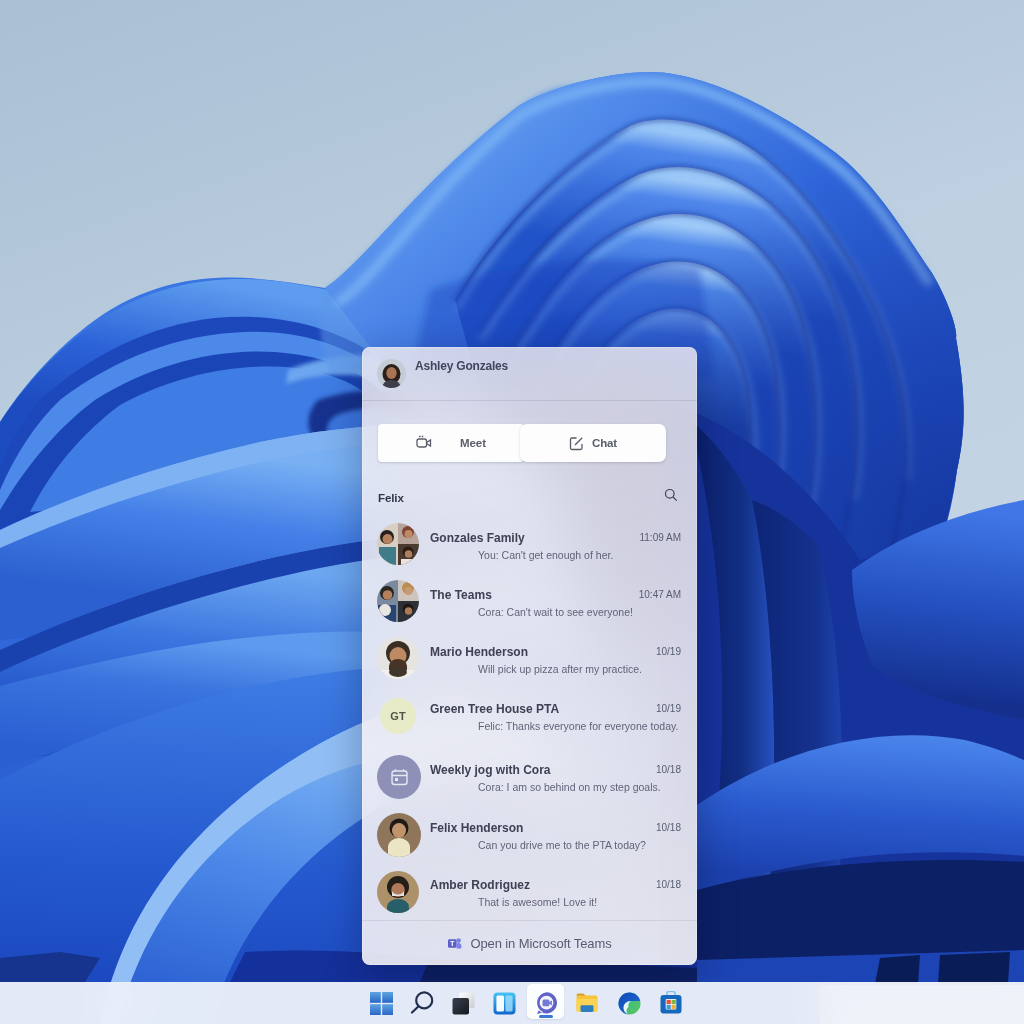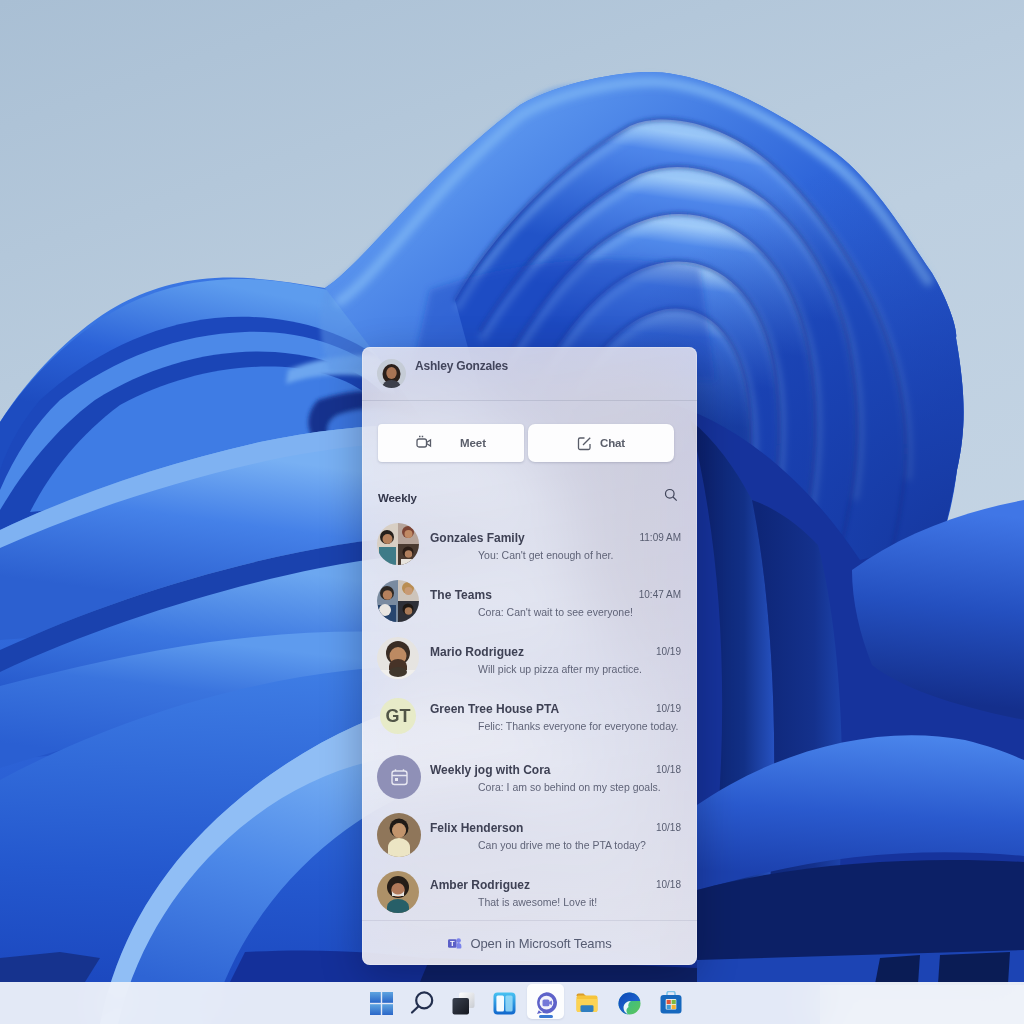--- a/index.html
+++ b/index.html
@@ -13,21 +13,21 @@
     backdrop-filter:blur(32px) saturate(0.62);
     -webkit-backdrop-filter:blur(32px) saturate(0.62);
     box-shadow:0 12px 40px rgba(0,0,30,0.28), 0 0 0 1px rgba(255,255,255,0.25) inset;
   }
   .hdr-name{position:absolute;left:53px;top:12px;font-size:12px;font-weight:bold;color:#42455c;letter-spacing:-0.2px;}
   #hdr-av{position:absolute;left:15px;top:12px;width:29px;height:29px;border-radius:50%;overflow:hidden;}
   #divider1{position:absolute;left:0px;top:53px;width:335px;height:1px;background:rgba(90,95,120,0.16);}
   .btn{position:absolute;top:77px;width:146px;height:38px;background:#fdfdfe;border-radius:4px;
     box-shadow:0 1px 2.5px rgba(20,25,60,0.18);display:flex;align-items:center;justify-content:center;}
   #btn-meet{left:16px;gap:20px;}
-  #btn-chat{left:166px;border-radius:7px;}
+  #btn-chat{left:158px;border-radius:7px;}
   .btn span{font-size:11.5px;font-weight:bold;color:#5a5e6a;margin-left:8px;letter-spacing:-0.1px;}
   #recent{position:absolute;left:16px;top:145px;font-size:11.5px;font-weight:bold;color:#33364a;letter-spacing:-0.1px;}
   #searchic{position:absolute;right:19px;top:141px;}
   .row{position:absolute;left:0;width:335px;height:57px;}
   .row .av{position:absolute;left:15px;top:0px;width:42px;height:42px;border-radius:50%;overflow:hidden;}
   .row .nm{position:absolute;left:68px;top:8px;font-size:12px;font-weight:bold;color:#3e4154;white-space:nowrap;text-align:center;}
   .row .pv{position:absolute;left:68px;top:26px;font-size:10.5px;color:#606478;white-space:nowrap;margin-left:48px;}
   .row .tm{position:absolute;right:16px;top:9px;font-size:10px;color:#575c70;}
   #divider2{position:absolute;left:0px;top:573px;width:335px;height:1px;background:rgba(90,95,120,0.13);}
   #footer{position:absolute;left:0;top:582px;width:335px;height:28px;display:flex;align-items:center;justify-content:center;}
@@ -299,21 +299,21 @@
       </svg>
       <span>Meet</span>
     </div>
     <div class="btn" id="btn-chat">
       <svg width="15" height="15" viewBox="0 0 15 15" fill="none" stroke="#585c68" stroke-width="1.3">
         <path d="M13 8 L13 12 A1.5 1.5 0 0 1 11.5 13.5 L3 13.5 A1.5 1.5 0 0 1 1.5 12 L1.5 3.5 A1.5 1.5 0 0 1 3 2 L7.5 2"></path>
         <path d="M6 9 L13.2 1.8"></path>
       </svg>
       <span>Chat</span>
     </div>
-    <div id="recent">Weekly</div>
+    <div id="recent">Felix</div>
     <div id="searchic">
       <svg width="14" height="14" viewBox="0 0 15 15" fill="none" stroke="#41455a" stroke-width="1.3">
         <circle cx="6.2" cy="6.2" r="4.6"></circle>
           <path d="M9.7 9.7 L13.6 13.6"></path>
       </svg>
     </div>
 
     <div class="row" style="top:176px;">
       <div class="av"><svg width="42" height="42">
         <rect width="21" height="42" fill="#d8cfc4"></rect>
@@ -352,27 +352,27 @@
     </div>
     <div class="row" style="top:290px;">
       <div class="av"><svg width="42" height="42">
         <rect width="42" height="42" fill="#e6e4e1"></rect>
             <circle cx="21" cy="16" r="12" fill="#3a2d24"></circle>
             <ellipse cx="21" cy="19" rx="8.5" ry="9" fill="#bd8a62"></ellipse>
             <path d="M12,29 a9,7 0 0 1 18,0 l0,5 -18,0 Z" fill="#473327"></path>
             <rect x="4" y="33" width="34" height="9" fill="#f0efed"></rect>
             <ellipse cx="21" cy="35" rx="9" ry="5" fill="#40372c"></ellipse>
       </svg></div>
-      <div class="nm">Mario Rodriguez</div>
+      <div class="nm">Mario Henderson</div>
       <div class="pv">Will pick up pizza after my practice.</div>
       <div class="tm">10/19</div>
     </div>
     <div class="row" style="top:347px;">
       <div class="av" style="left:18px;top:4px;width:36px;height:36px;background:#e7ebc8;display:flex;align-items:center;justify-content:center;">
-        <span style="font-size:18px;font-weight:bold;color:#515547;">GT</span>
+        <span style="font-size:11px;font-weight:bold;color:#515547;">GT</span>
       </div>
       <div class="nm">Green Tree House PTA</div>
       <div class="pv">Felic: Thanks everyone for everyone today.</div>
       <div class="tm">10/19</div>
     </div>
     <div class="row" style="top:408px;">
       <div class="av" style="width:44px;height:44px;background:#8f90b7;display:flex;align-items:center;justify-content:center;">
         <svg width="19" height="19" viewBox="0 0 19 19" fill="none" stroke="#e8e8f2" stroke-width="1.4">
           <rect x="2" y="3" width="15" height="13.5" rx="2.5"></rect>
           <path d="M2 7.5 L17 7.5"></path>

